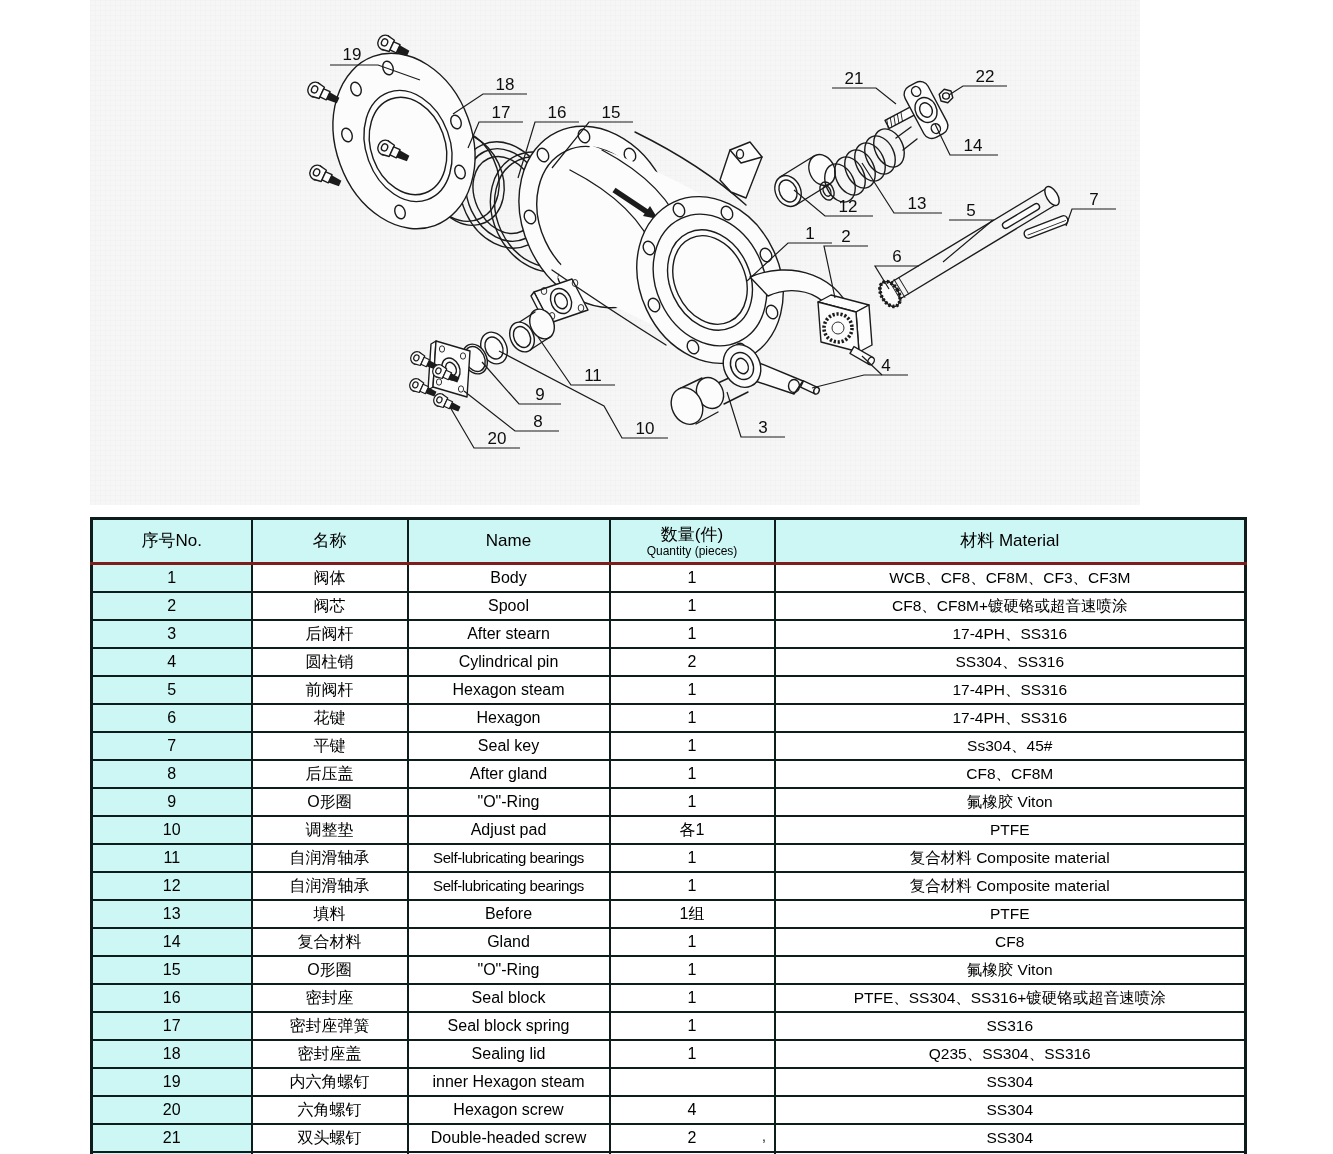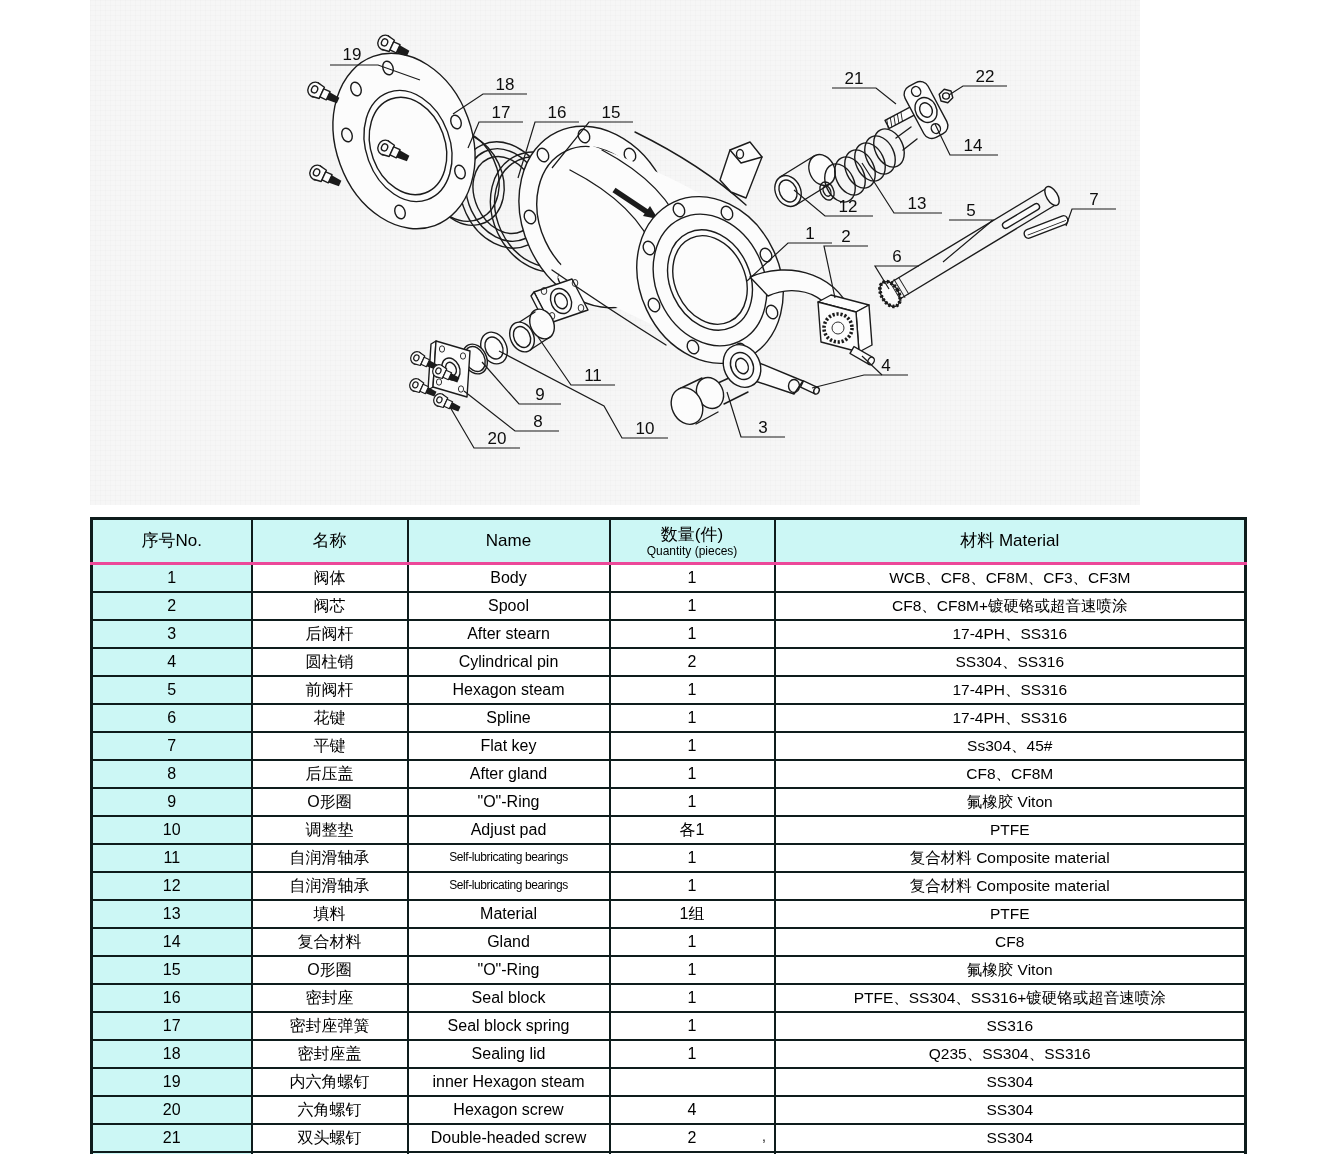--- a/index.html
+++ b/index.html
@@ -17,24 +17,24 @@
   .dark{fill:#1b1b1b;stroke:none;}
   .teeth{fill:none;stroke:#1b1b1b;stroke-width:3.6;stroke-dasharray:2.2 1.8;}
   .leader{fill:none;stroke:#1b1b1b;stroke-width:1.2;}
   .callout-num{font-family:"Liberation Sans","DejaVu Sans",sans-serif;font-size:17px;fill:#0d0d0d;text-anchor:middle;}
   table.parts{position:absolute;left:90px;top:517px;width:1154px;border-collapse:collapse;
               table-layout:fixed;border:3px solid #0e1c1c;background:#ffffff;}
   .parts th,.parts td{border:2px solid #0e1c1c;text-align:center;vertical-align:middle;
               padding:0 2px;height:26px;line-height:1.12;font-size:16px;
               white-space:nowrap;overflow:hidden;}
   .parts thead th{background:var(--header-bg,#ccf7f5);height:42px;font-weight:normal;
-              font-size:17px;border-bottom:3px solid #ec4899;}
+              font-size:17px;border-bottom:3px solid #7f1d1d;}
   .parts .qty-sub{font-size:12px;line-height:1;}
   .parts td.no{background:var(--header-bg,#ccf7f5);}
-  .parts td.condensed{font-size:12px;letter-spacing:-0.4px;margin-top:47px;}
+  .parts td.condensed{font-size:15px;letter-spacing:-0.4px;margin-top:47px;}
   .parts td.mat{font-size:15.5px;}
   .stray{position:absolute;left:762px;top:1128px;font-size:14px;color:#111;}
 </style>
 </head>
 <body>
 
 <div class="canvas">
 
   <div class="diagram">
     <svg viewBox="0 0 1050 505">
@@ -358,28 +358,28 @@
         <tr>
           <td class="no">5</td>
           <td>前阀杆</td>
           <td>Hexagon steam</td>
           <td>1</td>
           <td class="mat">17-4PH、SS316</td>
         </tr>
         <tr>
           <td class="no">6</td>
           <td>花键</td>
-          <td>Spline</td>
+          <td>Hexagon</td>
           <td>1</td>
           <td class="mat">17-4PH、SS316</td>
         </tr>
         <tr>
           <td class="no">7</td>
           <td>平键</td>
-          <td>Flat key</td>
+          <td>Seal key</td>
           <td>1</td>
           <td class="mat">Ss304、45#</td>
         </tr>
         <tr>
           <td class="no">8</td>
           <td>后压盖</td>
           <td>After gland</td>
           <td>1</td>
           <td class="mat">CF8、CF8M</td>
         </tr>
@@ -407,21 +407,21 @@
         <tr>
           <td class="no">12</td>
           <td>自润滑轴承</td>
           <td class="condensed">Self-lubricating bearings</td>
           <td>1</td>
           <td class="mat">复合材料 Composite material</td>
         </tr>
         <tr>
           <td class="no">13</td>
           <td>填料</td>
-          <td>Material</td>
+          <td>Before</td>
           <td>1组</td>
           <td class="mat">PTFE</td>
         </tr>
         <tr>
           <td class="no">14</td>
           <td>复合材料</td>
           <td>Gland</td>
           <td>1</td>
           <td class="mat">CF8</td>
         </tr>

